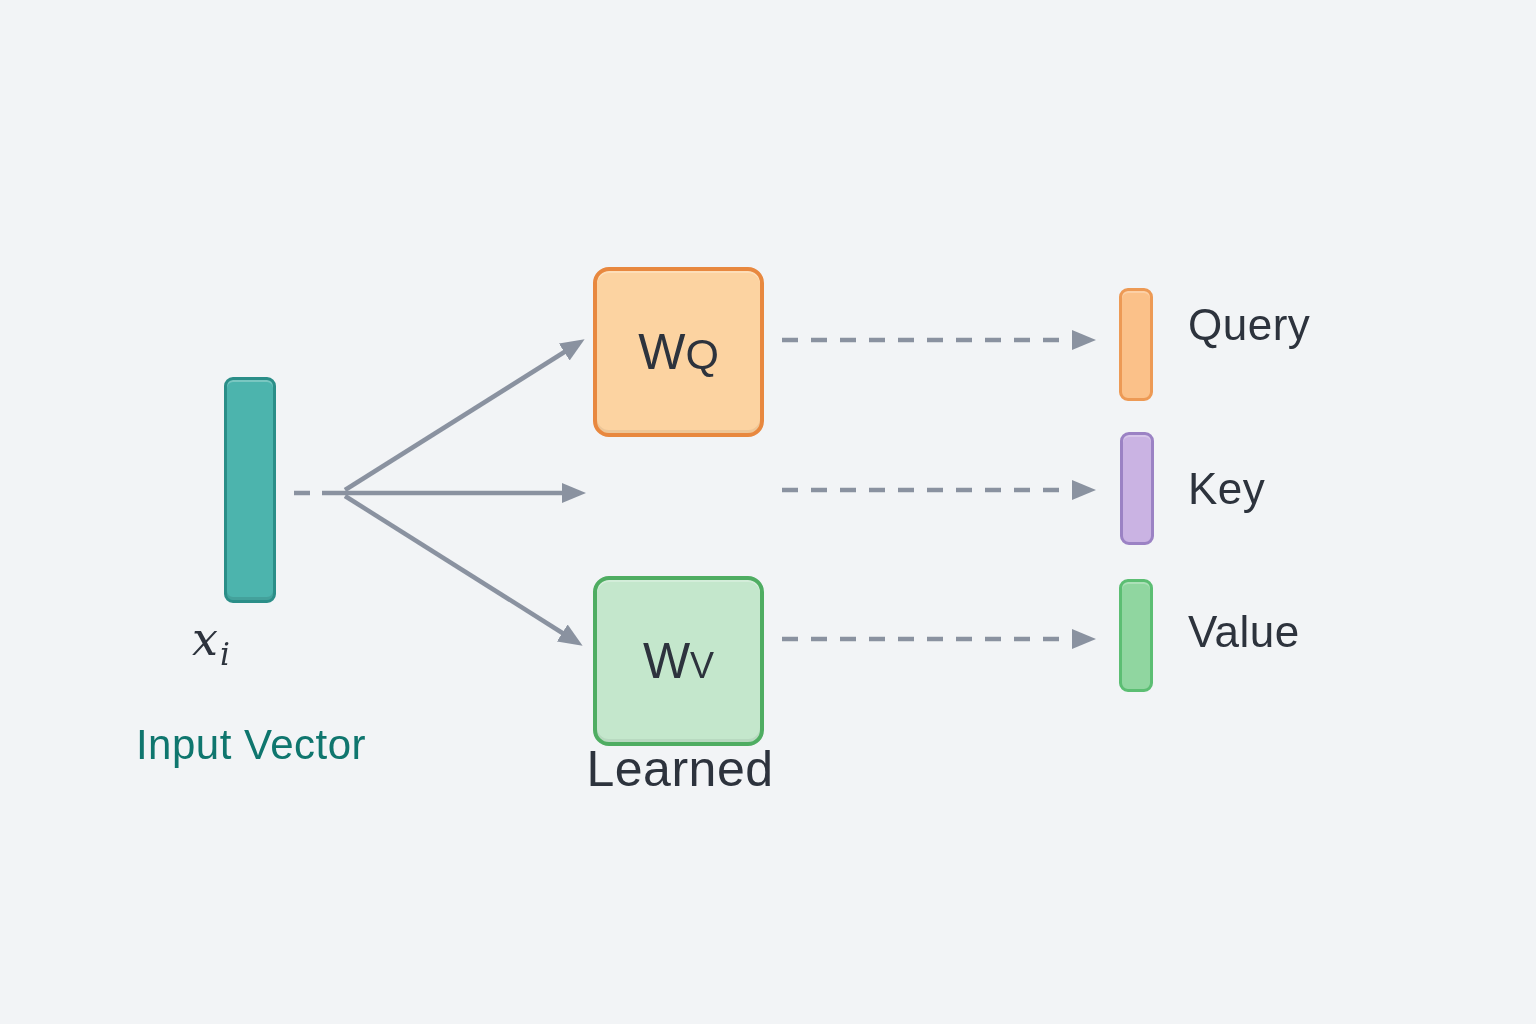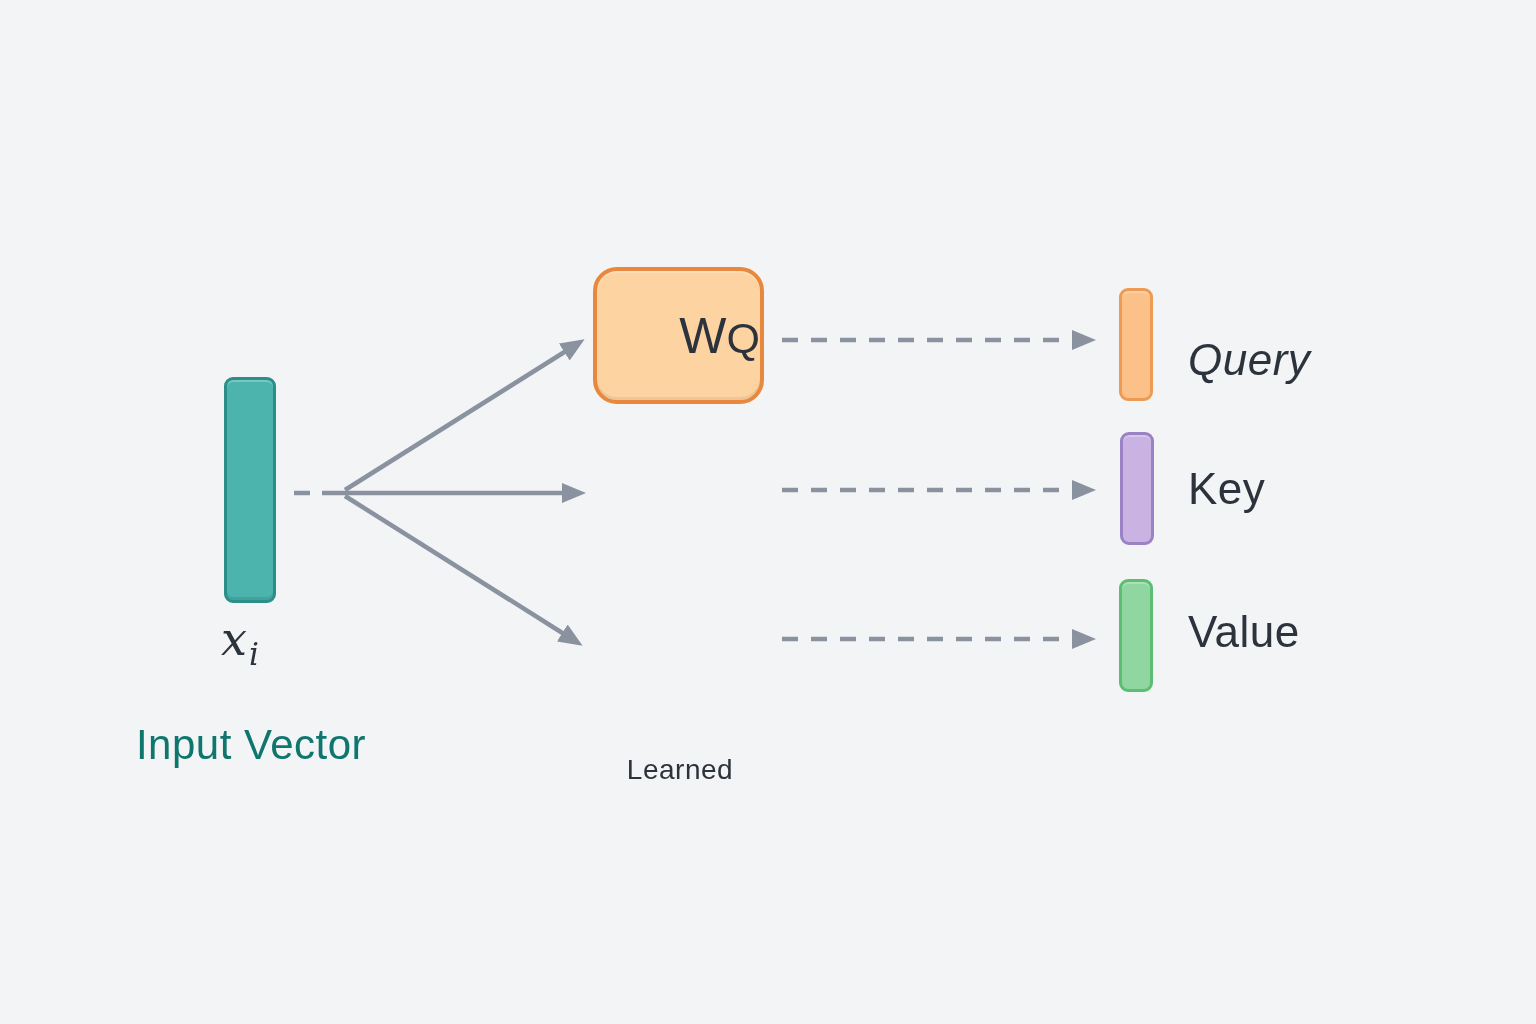--- a/index.html
+++ b/index.html
@@ -27,23 +27,22 @@
     left: 224px; top: 377px;
     width: 52px; height: 226px;
     box-sizing: border-box;
     background: #4cb4ad;
     border: 3px solid #2b8e88;
     border-radius: 9px;
     box-shadow: inset 0 2px 0 rgba(255,255,255,0.25), inset 0 -3px 0 rgba(0,0,0,0.10);
   }
   .input-symbol {
     position: absolute;
-    left: 185px; top: 612px;
+    left: 192px; top: 612px;
     width: 110px;
-    text-align: center;
     font-family: "DejaVu Serif", serif;
     font-style: italic;
     font-size: 46px;
     color: #2d333d;
   }
   .input-symbol .sub {
     font-size: 31px;
     vertical-align: -10px;
     margin-left: 2px;
   }
@@ -53,46 +52,46 @@
     width: 312px;
     text-align: center;
     font-size: 42px;
     color: #0f766e;
     letter-spacing: 0.5px;
   }
   
   .wbox {
     position: absolute;
     left: 593px;
-    width: 171px; height: 137px;
+    width: 171px; height: 170px;
     box-sizing: border-box;
-    border-radius: 24px;
+    border-radius: 16px;
     border-style: solid;
     border-width: 4px;
     display: flex;
     align-items: center;
-    justify-content: flex-end;
+    justify-content: center;
     box-shadow: inset 0 2px 0 rgba(255,255,255,0.25), inset 0 -3px 0 rgba(0,0,0,0.06);
   }
   .wbox-wq { top: 267px; background: #fcd3a1; border-color: #e8883f; }
   .wbox-wk { top: 421px; background: #c6afe1; border-color: #7f58a8; }
   .wbox-wv { top: 576px; background: #c4e7cc; border-color: #4fad62; }
   .wbox-label {
     font-size: 50px;
     color: #2d333d;
     line-height: 1;
   }
   .wbox-label .subletter { font-size: 36px; }
   .wbox-wq .subletter { font-size: 43px; }
   .weights-caption {
     position: absolute;
     left: 460px; top: 741px;
     width: 440px;
     text-align: center;
-    font-size: 28px;
+    font-size: 50px;
     line-height: 57px;
     color: #2d333d;
     letter-spacing: 0.5px;
   }
   
   .vbar {
     position: absolute;
     width: 34px; height: 113px;
     box-sizing: border-box;
     border-radius: 9px;
@@ -105,21 +104,21 @@
   .vbar-value { left: 1119px; top: 579px; background: #90d6a0; border-color: #5cbe73; }
   .out-label {
     position: absolute;
     left: 1188px;
     transform: translateY(-50%);
     font-size: 44px;
     color: #2d333d;
     letter-spacing: 0.5px;
     white-space: nowrap;
   }
-  .out-label-query { top: 360px; font-style: italic; }
+  .out-label-query { top: 325px; }
   .out-label-key   { top: 489px; }
   .out-label-value { top: 632px; }
 </style>
 </head>
 <body>
 
 <div class="canvas">
 
   <svg class="arrows-layer" viewBox="0 0 1536 1024" xmlns="http://www.w3.org/2000/svg">
     <defs>
@@ -142,20 +141,25 @@
   <div class="input-symbol">
     <span>x</span><span class="sub">i</span>
   </div>
   <div class="input-caption">Input Vector</div>
 
   <div class="wbox wbox-wq">
     <div class="wbox-label">
       <span>W</span><span class="subletter">Q</span>
     </div>
   </div>
+  <div class="wbox wbox-wv">
+    <div class="wbox-label">
+      <span>W</span><span class="subletter">V</span>
+    </div>
+  </div>
   <div class="weights-caption">
     <div>Learned</div>
   </div>
 
   <div class="vbar vbar-query"></div>
   <div class="vbar vbar-key"></div>
   <div class="vbar vbar-value"></div>
 
   <div class="out-label out-label-query">Query</div>
   <div class="out-label out-label-key">Key</div>

